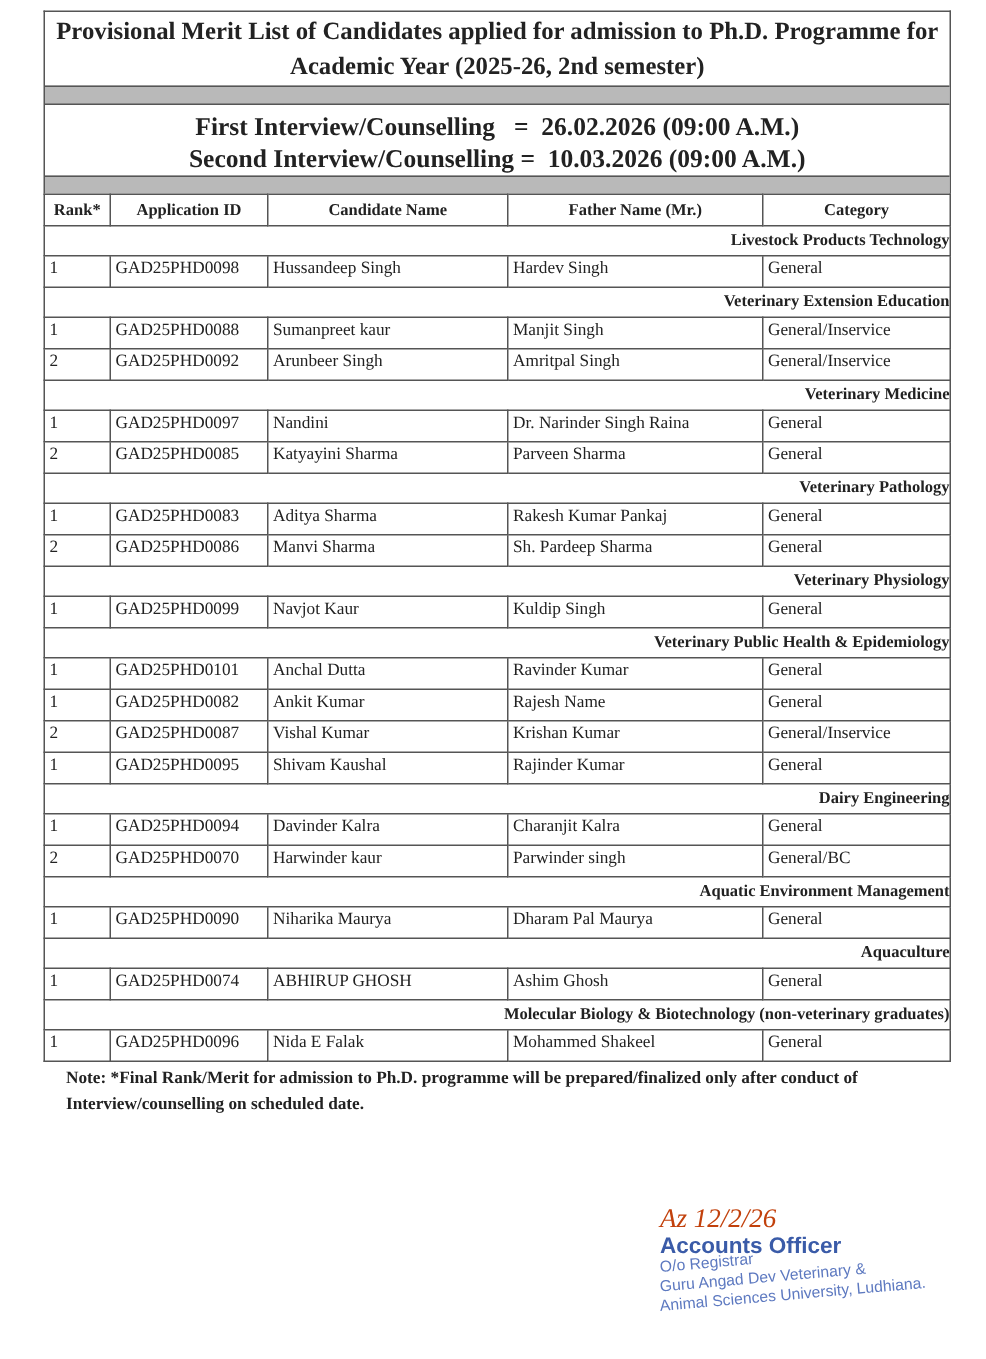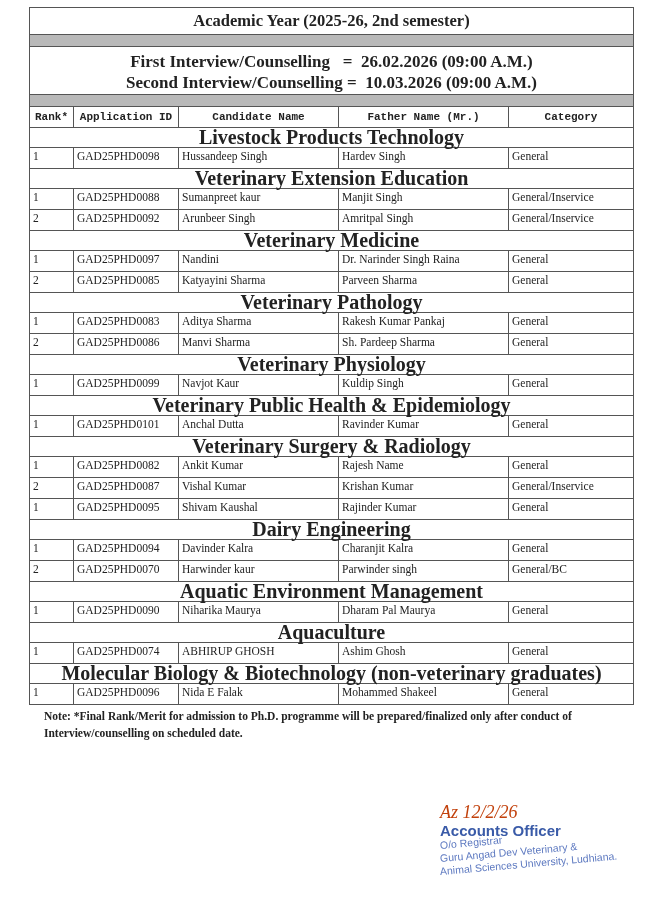--- a/index.html
+++ b/index.html
@@ -4,35 +4,36 @@
 <style>
   html,body{margin:0;padding:0;background:#fff;}
   body{width:657px;height:906px;position:relative;font-family:"Liberation Serif",serif;color:#222;overflow:hidden;}
   .doc{position:absolute;left:29px;top:7px;width:605px;}
   .box{border:1.5px solid #555;border-bottom:none;}
   .title{text-align:center;font-weight:bold;font-size:16.5px;line-height:23px;padding:1px 4px 2px;}
   .band{height:11px;background:#b9b9b9;border-top:1.5px solid #555;border-bottom:1.5px solid #555;}
   .dates{text-align:center;font-weight:bold;font-size:17px;line-height:21px;padding:4px 0 1px;}
   table{border-collapse:collapse;width:100%;table-layout:fixed;}
   td,th{border:1.5px solid #555;font-size:11.5px;padding:0 3px;vertical-align:top;}
-  th{font-weight:bold;height:20px;vertical-align:middle;font-size:11px;font-family:Liberation Mono, monospace;}
+  th{font-weight:bold;height:20px;vertical-align:middle;font-size:11px;}
   td{height:20px;line-height:16px;}
-  tr.sec td{text-align:center;font-weight:bold;font-size:20px;height:19px;line-height:19px;padding:0;vertical-align:middle;}
+  tr.sec td{text-align:right;font-weight:bold;font-size:11px;height:19px;line-height:19px;padding:0;vertical-align:middle;}
   .note{font-weight:bold;font-size:11.5px;line-height:17px;margin-top:3px;margin-left:15px;}
   .sig{position:absolute;left:440px;top:810px;color:#3a5ba8;font-family:"Liberation Sans",sans-serif;}
   .sig .scribble{position:absolute;left:0;top:-8px;font-family:"Liberation Serif",serif;font-style:italic;font-size:18px;color:#c2410c;white-space:nowrap;}
   .sig .role{font-weight:bold;font-size:15px;margin-top:12px;}
   .sig .l{font-size:10.5px;line-height:13px;color:#5d79c0;transform:rotate(-5deg);transform-origin:left;}
 </style>
 </head>
 <body>
 
 <div class="doc">
   <div class="box">
     <div class="title">
+      <div>Provisional Merit List of Candidates applied for admission to Ph.D. Programme for</div>
       <div>Academic Year (2025-26, 2nd semester)</div>
     </div>
     <div class="band"></div>
     <div class="dates">
       <div style="white-space:pre">First Interview/Counselling   =  26.02.2026 (09:00 A.M.)</div>
       <div style="white-space:pre">Second Interview/Counselling =  10.03.2026 (09:00 A.M.)</div>
     </div>
     <div class="band" style="border-bottom:none"></div>
   </div>
   <table>
@@ -127,23 +128,20 @@
         <tr class="sec">
           <td colspan="5">Veterinary Public Health &amp; Epidemiology</td>
         </tr>
         <tr>
           <td>1</td>
           <td>GAD25PHD0101</td>
           <td>Anchal Dutta</td>
           <td>Ravinder Kumar</td>
           <td>General</td>
         </tr>
-        <tr class="sec">
-          <td colspan="5">Veterinary Surgery &amp; Radiology</td>
-        </tr>
         <tr>
           <td>1</td>
           <td>GAD25PHD0082</td>
           <td>Ankit Kumar</td>
           <td>Rajesh Name</td>
           <td>General</td>
         </tr>
         <tr>
           <td>2</td>
           <td>GAD25PHD0087</td>

